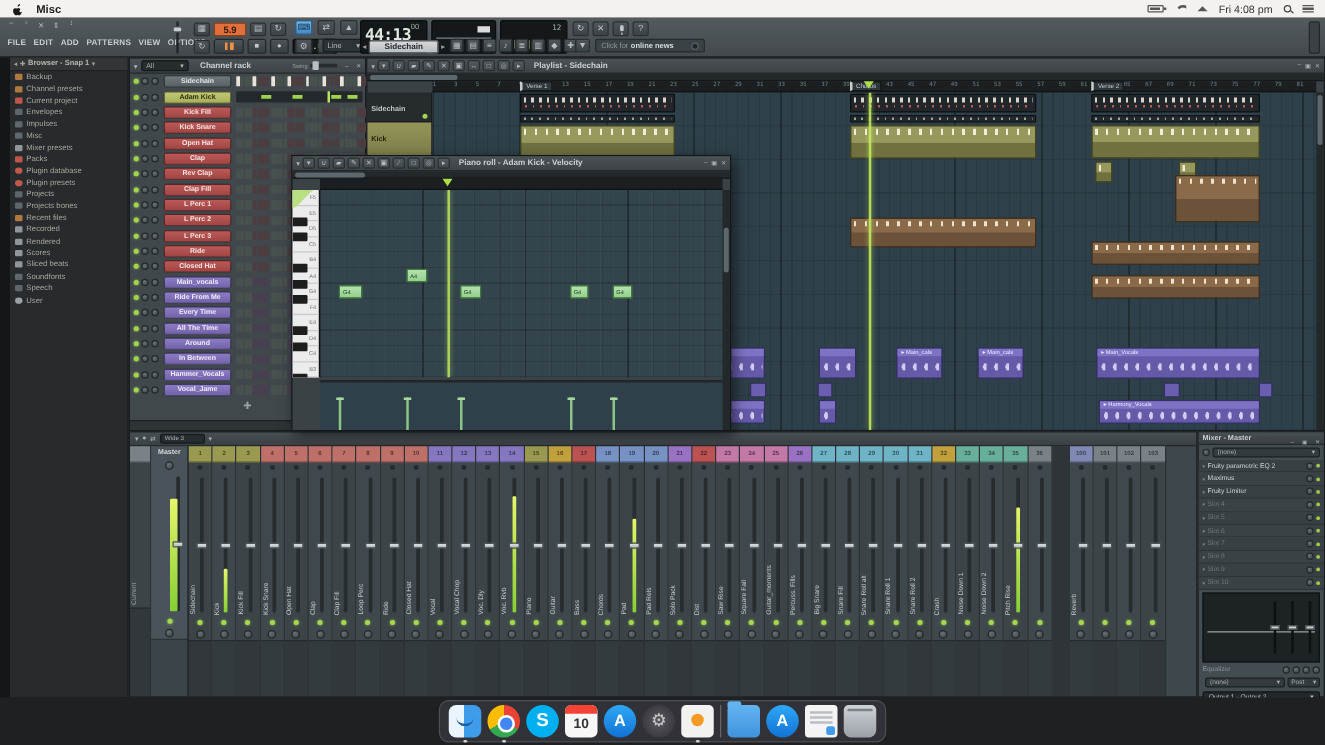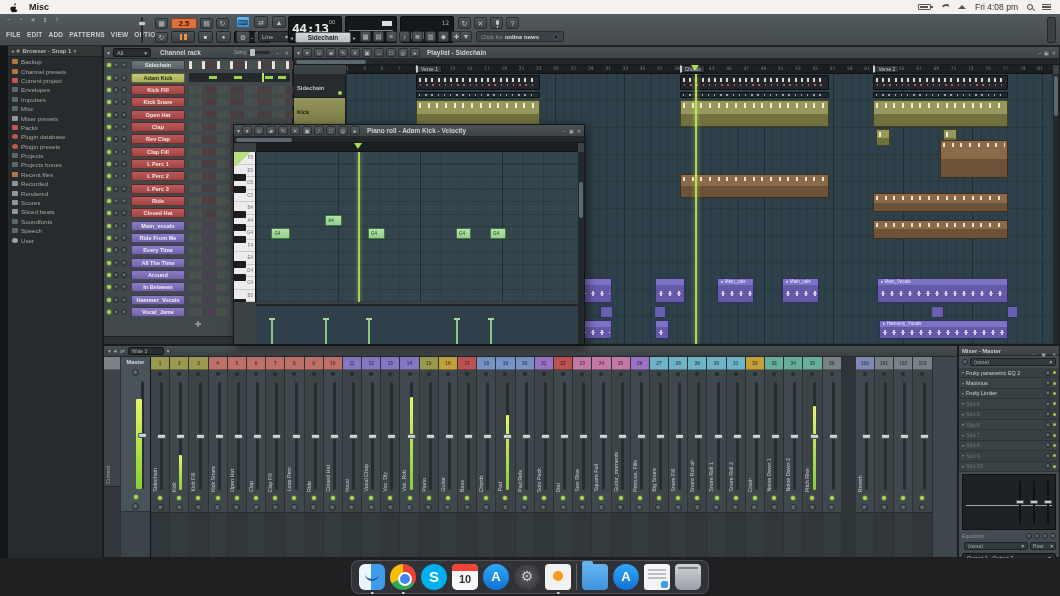--- a/index.html
+++ b/index.html
@@ -296,21 +296,21 @@
       <span class="menu-item">TOOLS</span>
       <span class="menu-item">?</span>
     </div>
   <div id="main-vol" class="tb-panel">
       <span class="track"></span>
       <span class="hnd"></span>
     </div>
   <div id="transport">
     <div class="trow" id="mode-row">
         <span class="ticon">▦</span>
-        <span class="pos-disp">2.5</span>
+        <span class="pos-disp">5.9</span>
         <span class="ticon">▤</span>
         <span class="ticon">↻</span>
       </div>
     <div class="trow">
       <span class="ticon">↻</span>
       <span class="play-btn">
           <i></i>
           <i></i>
         </span>
       <span class="stop-btn">■</span>

